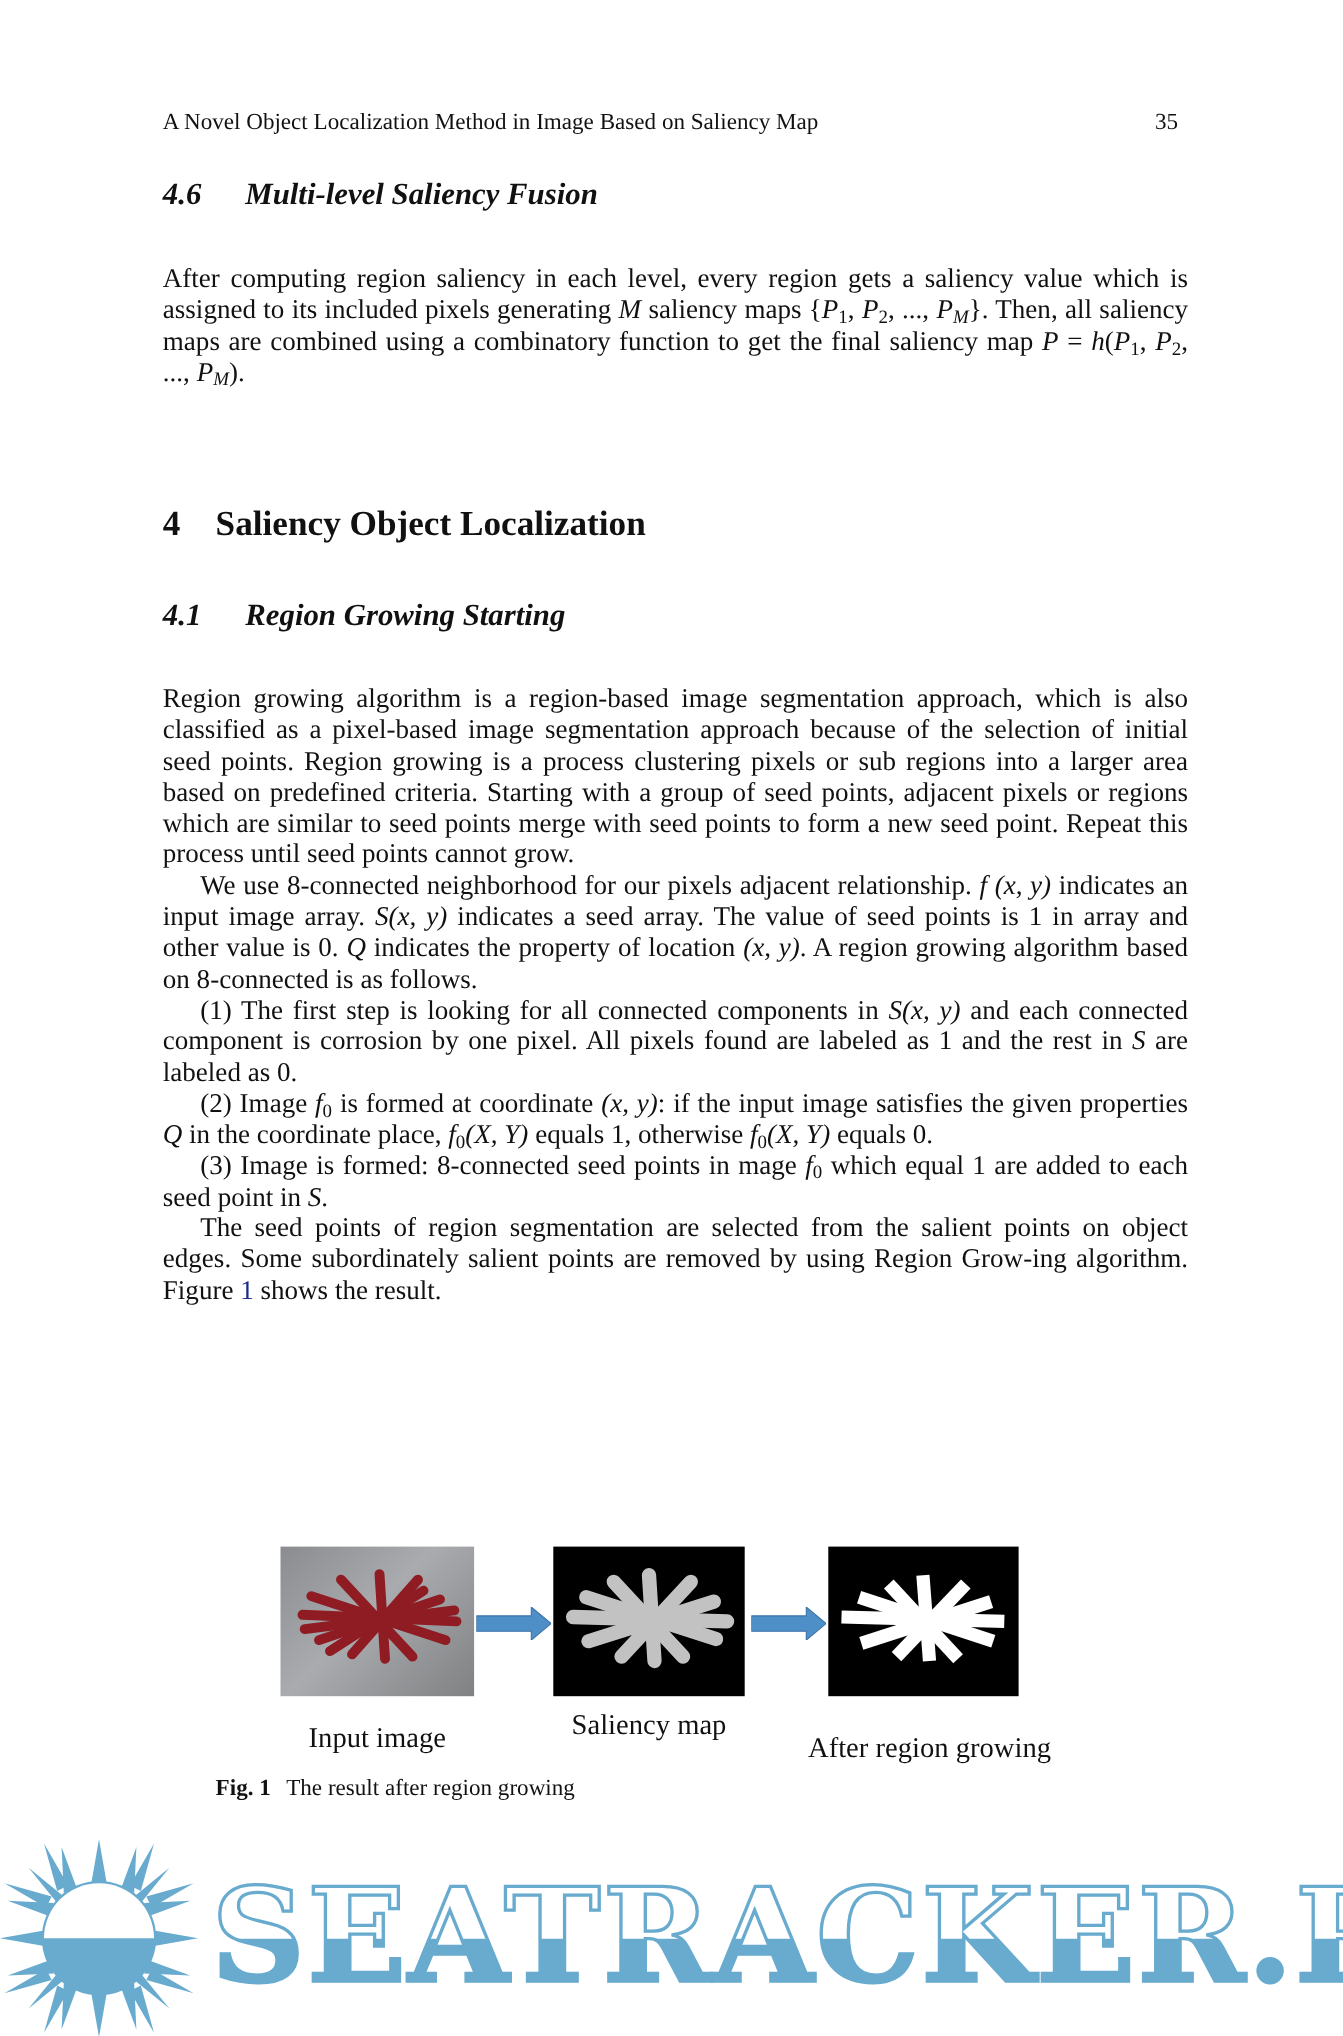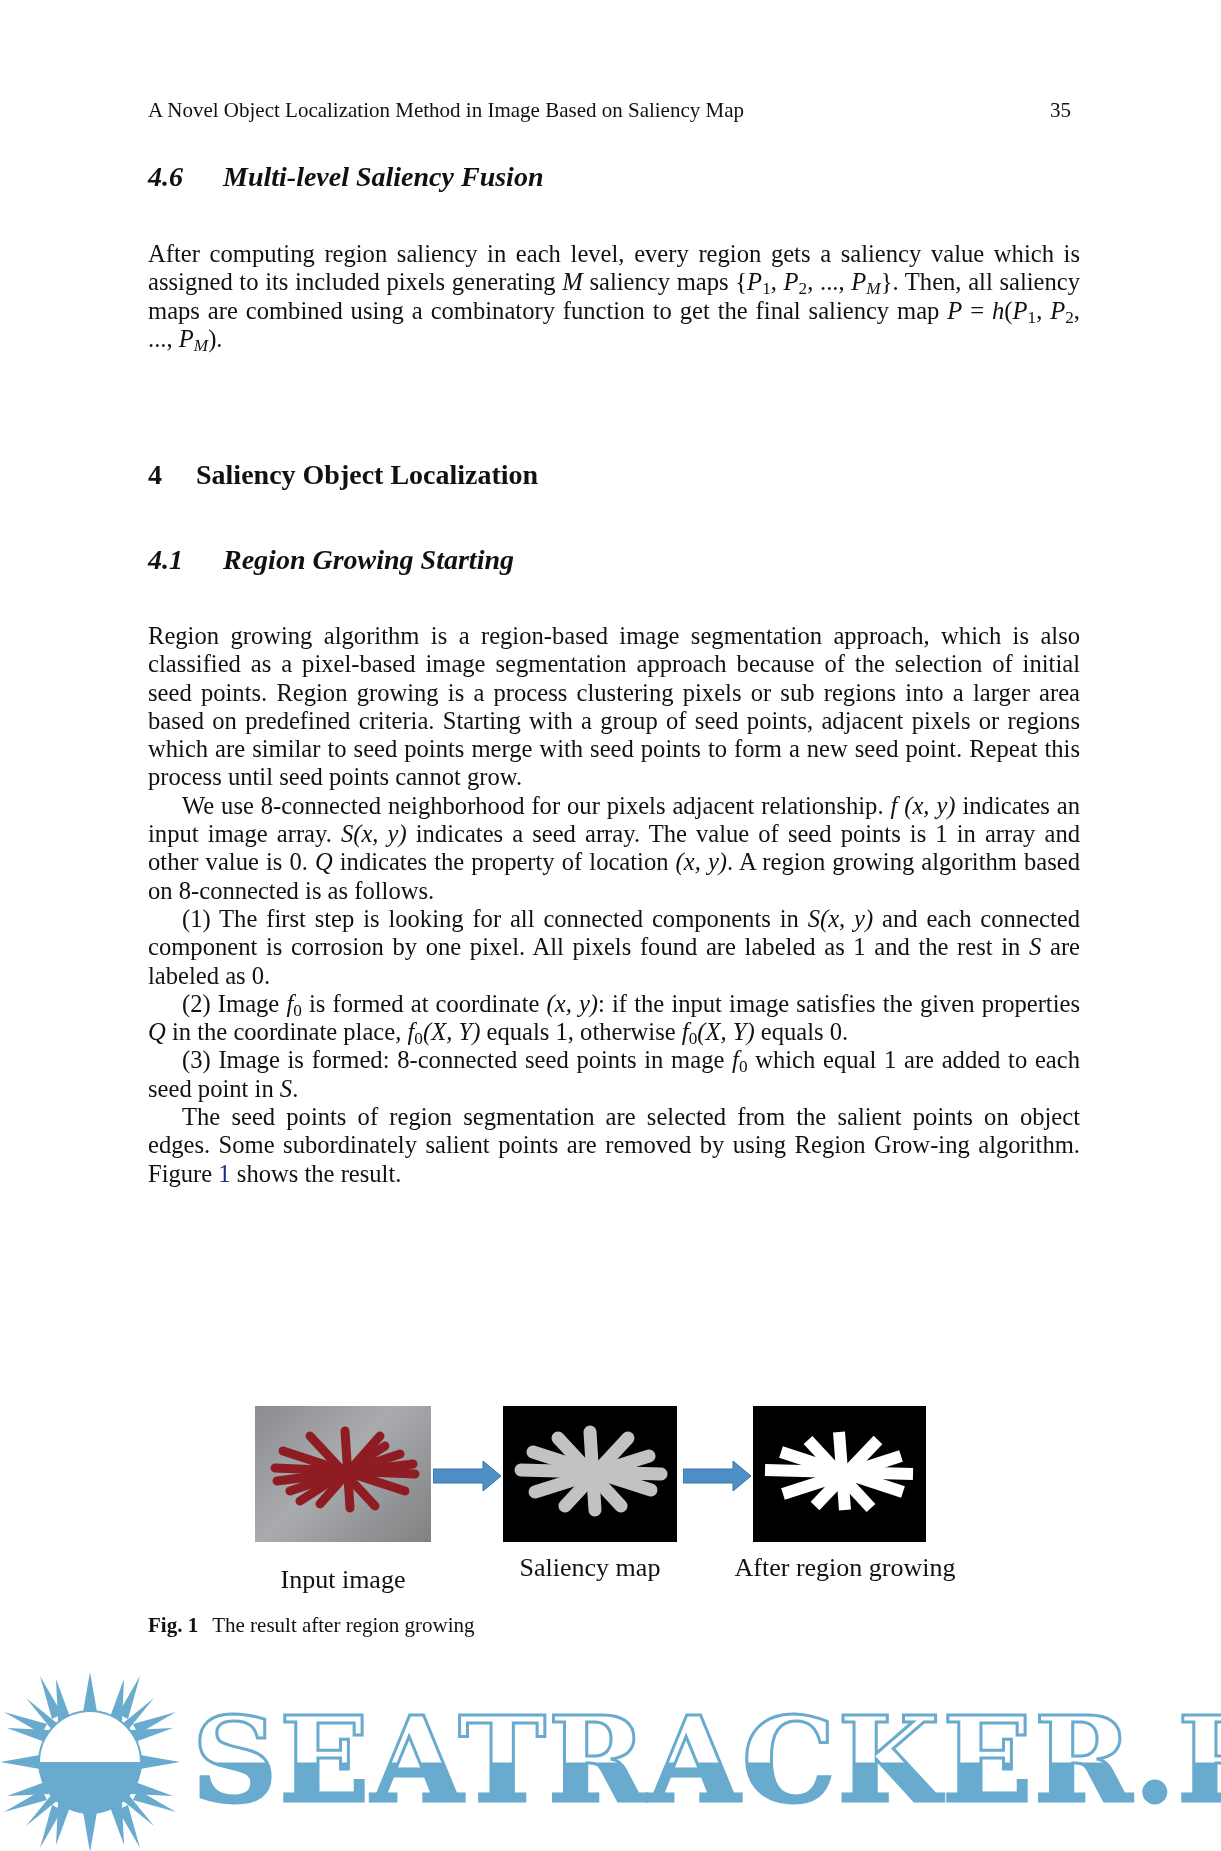--- a/index.html
+++ b/index.html
@@ -2,35 +2,35 @@
 <html><head>
 <meta charset="utf-8">
 <style>
   html, body { margin:0; padding:0; background:#ffffff; }
   body { width:1221px; height:1851px; position:relative; overflow:hidden;
          font-family:"Liberation Serif", "DejaVu Serif", serif; color:#111; }
   .abs { position:absolute; }
   .running-head { left:148px; top:97px; font-size:21px; line-height:26px; white-space:nowrap; }
   .page-num { right:150px; top:97px; font-size:21px; line-height:26px; }
   .h-sub { left:148px; font-size:28px; font-weight:bold; font-style:italic; line-height:34px; white-space:nowrap; }
-  .h-sec { left:148px; font-size:28px; font-weight:bold; line-height:34px; white-space:nowrap; }
+  .h-sec { left:148px; font-size:32px; font-weight:bold; line-height:34px; white-space:nowrap; }
   .h-num { display:inline-block; width:75px; }
   .h-sec .h-num { width:48px; }
   .para { left:148px; width:932px; font-size:24.6px; line-height:28.3px; text-align:justify; }
   .para p { margin:0; }
   .indent { text-indent:34px; }
   .m { font-style:italic; }
   sub { font-size:0.7em; line-height:0; vertical-align:-0.25em; font-style:normal; }
   .m sub.i { font-style:italic; }
   .link { color:#1a2a8a; }
   .fig-box { position:absolute; top:1406px; height:136px; }
   .arrow { position:absolute; top:1461px; height:30px; }
   .fig-label { position:absolute; top:1553px; font-size:26px; line-height:30px; white-space:nowrap; text-align:center; }
   .caption { left:148px; top:1612px; font-size:21px; line-height:26px; white-space:nowrap; }
-  .caption b { margin-right:14px; }
+  .caption b { margin-right:14px;margin-left:48px; }
   .wm-text { position:absolute; left:192px; top:1700px; font-family:"DejaVu Serif", serif; font-weight:bold;
              font-size:118px; line-height:120px; letter-spacing:2px; color:transparent;
              -webkit-text-stroke:3px #68abcf; white-space:nowrap; }
   .wm-fill { position:absolute; left:192px; top:1700px; font-family:"DejaVu Serif", serif; font-weight:bold;
              font-size:118px; line-height:120px; letter-spacing:2px; color:#68abcf; white-space:nowrap;
              clip-path: inset(52% 0 0 0); }
 </style>
 </head>
 <body>
 
@@ -102,21 +102,21 @@
       <line x1="30" y1="88" x2="148" y2="50"></line>
       <line x1="55" y1="34" x2="118" y2="102"></line>
       <line x1="86" y1="26" x2="92" y2="104"></line>
       <line x1="125" y1="34" x2="62" y2="100"></line>
     </g>
   </svg>
 </div>
 
 <div class="fig-label" style="left:255px;width:176px;margin-top:12px;">Input image</div>
 <div class="fig-label" style="left:490px;width:200px;">Saliency map</div>
-<div class="fig-label" style="left:720px;width:250px;">After region growing</div>
+<div class="fig-label" style="left:720px;width:250px;margin-top:21px;">After region growing</div>
 
 <div class="abs caption"><b>Fig. 1</b><span>The result after region growing</span></div>
 
 <svg class="abs" style="left:0;top:1672px;" width="180" height="180" viewBox="0 0 180 180">
   <g fill="#68abcf">
     <polygon id="rays" points=""></polygon>
   </g>
   <g fill="#68abcf">
 
     <polygon points="90,0 97,40 83,40"></polygon>

